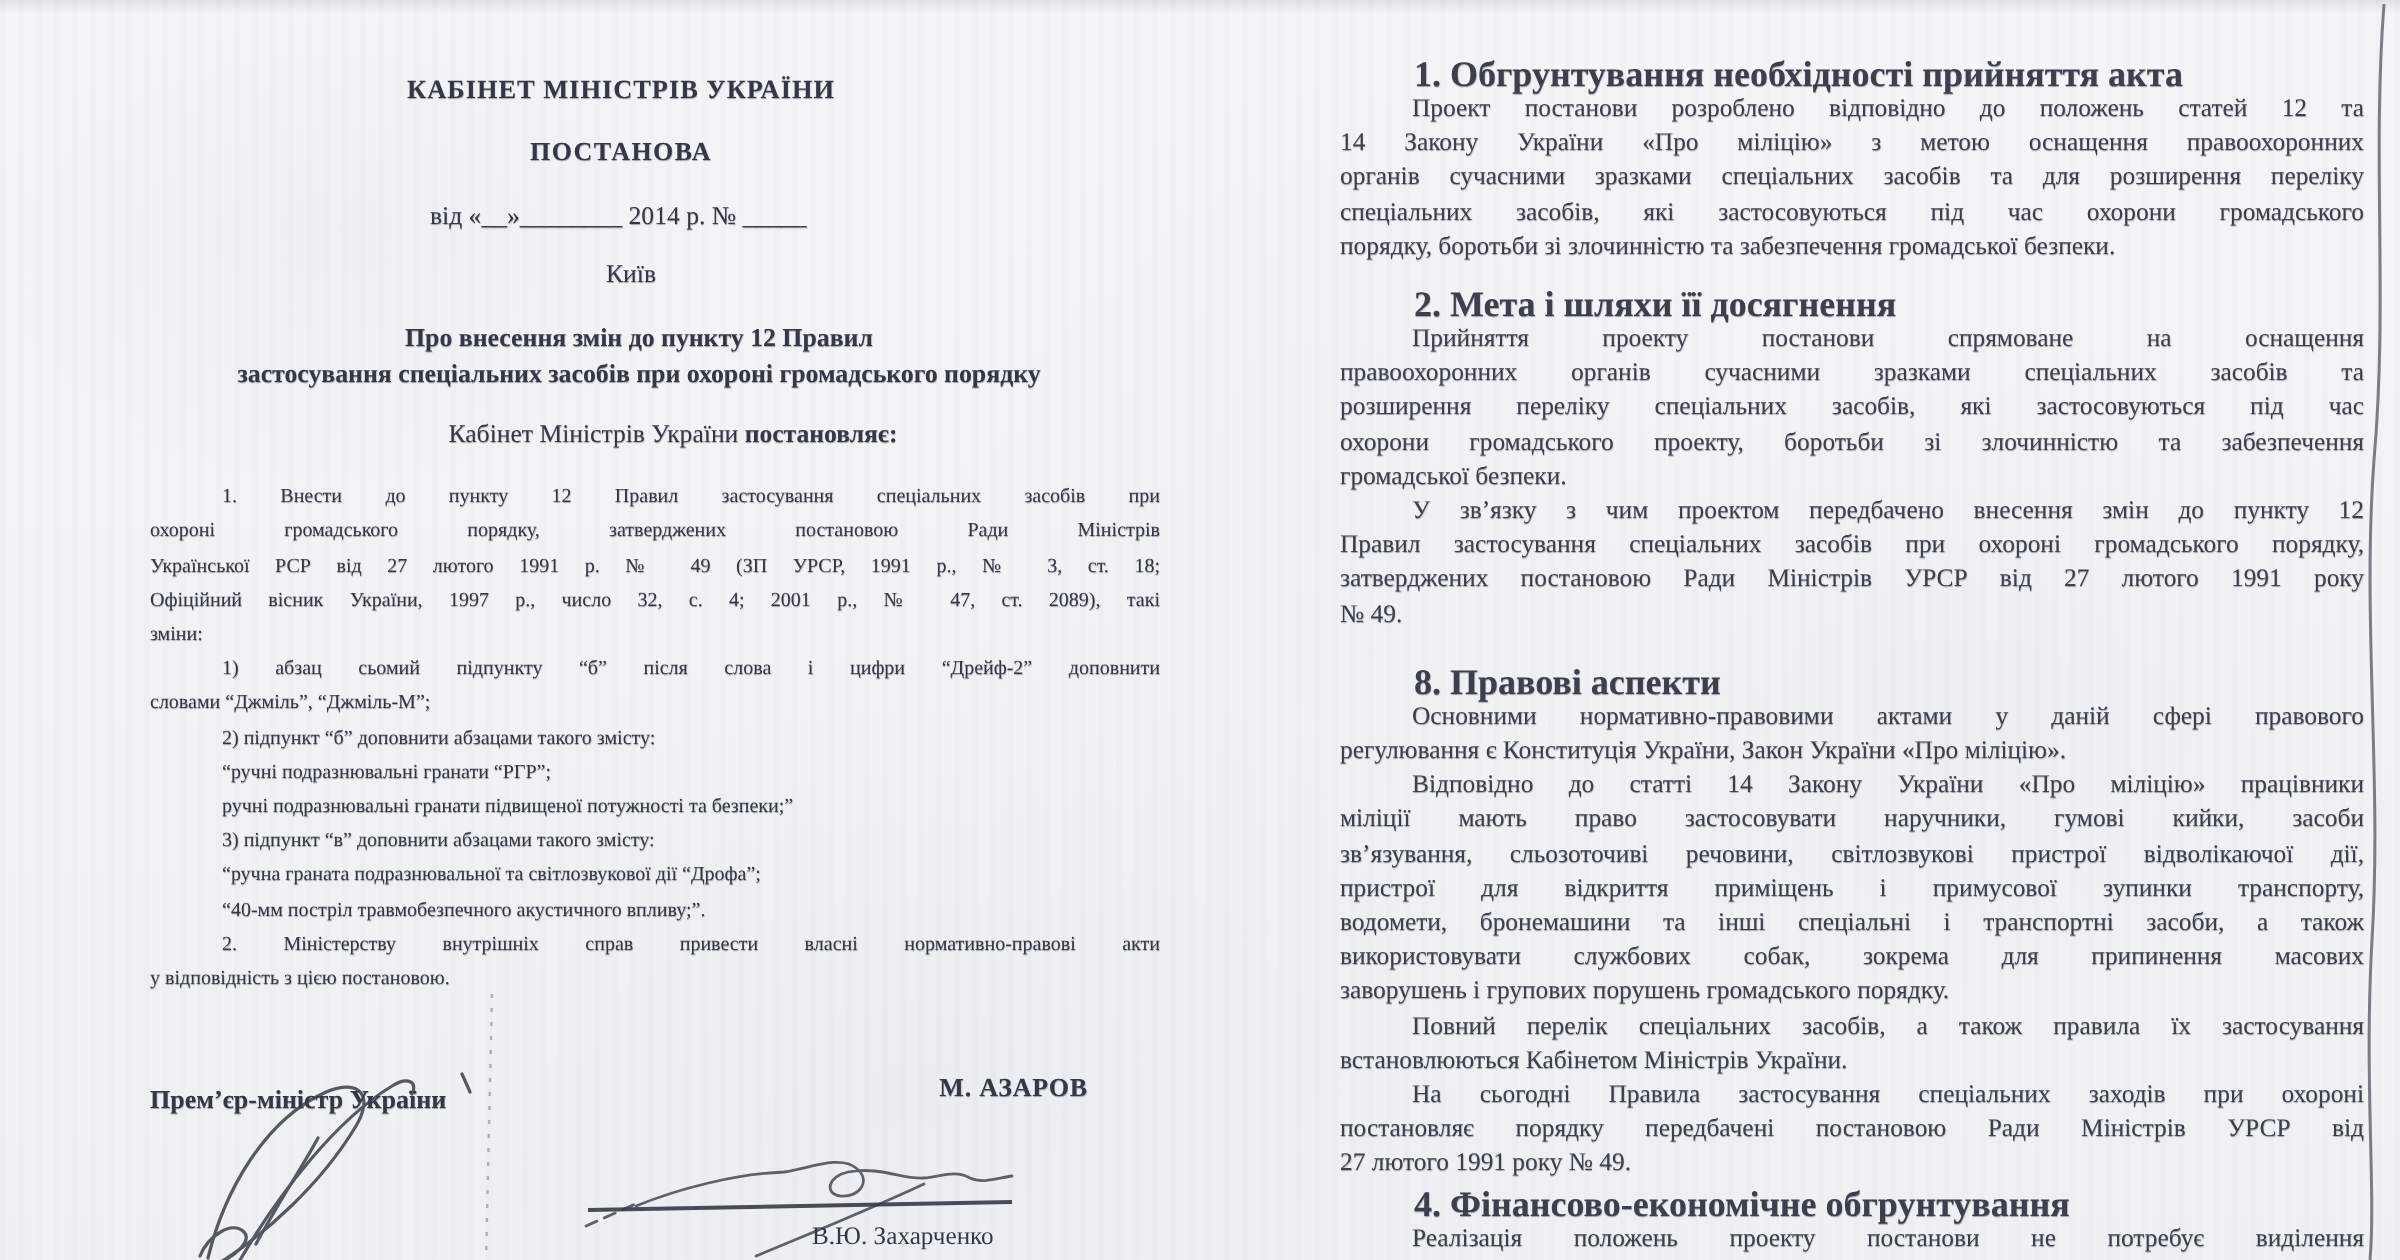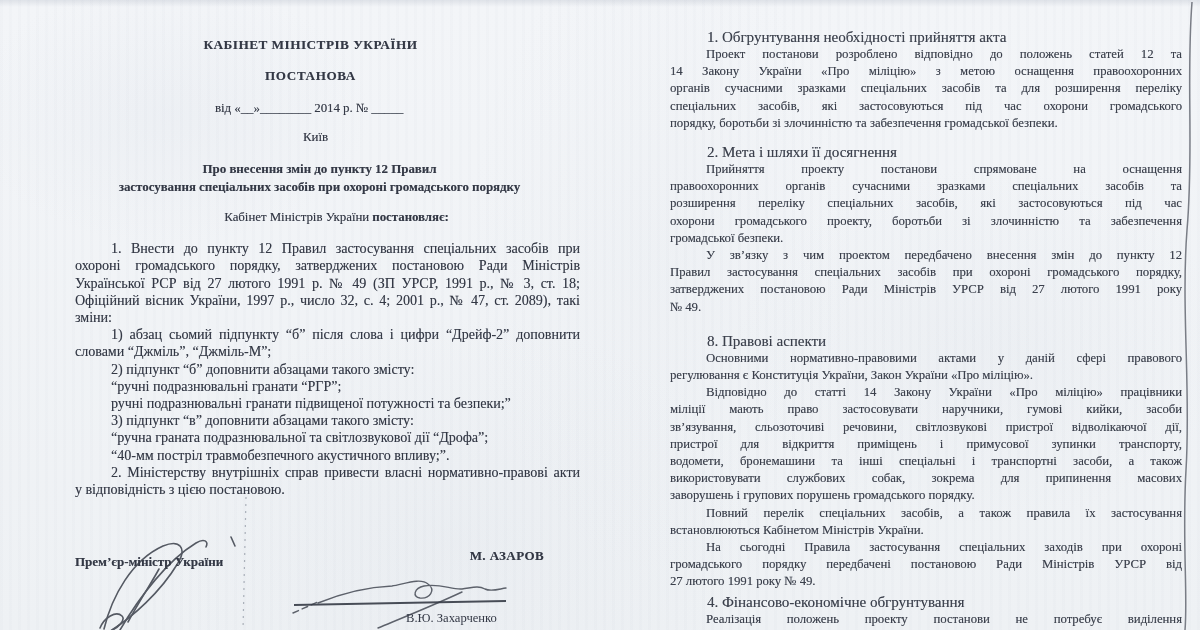--- a/index.html
+++ b/index.html
@@ -21,28 +21,28 @@
   .page-left{left:75px;width:505px;}
   .page-right{left:670px;width:512px;color:#3b404c;}
   .page *{text-shadow:0.2px 0.3px 0.5px rgba(45,50,65,.42);}
   .org{margin-top:37px;text-align:center;font-weight:700;font-size:13.2px;letter-spacing:.5px;padding-right:34px;}
   .doctype{margin-top:15px;text-align:center;font-weight:700;font-size:13px;letter-spacing:.7px;padding-right:34px;}
   .dateline{margin-top:17px;margin-left:140px;font-size:12.8px;}
   .city{margin-top:14px;text-align:center;font-size:12.8px;padding-right:24px;}
   .title{margin-top:16px;text-align:center;font-weight:700;font-size:12.9px;line-height:17.6px;padding-right:16px;}
   .enact{margin-top:14px;text-indent:18px;font-size:12.8px;text-align:center;}
   .enact b{font-weight:700;}
-  .body{margin-top:15px;font-size:14px;}
+  .body{margin-top:15px;font-size:10px;}
   .tl{line-height:17.2px;}
   .jl{text-align:justify;text-align-last:justify;}
   .in{text-indent:36px;}
-  .footer{position:absolute;top:548px;left:0;width:505px;display:flex;justify-content:space-between;align-items:flex-start;}
+  .footer{position:absolute;top:536px;left:0;width:505px;display:flex;justify-content:space-between;align-items:flex-start;}
   .signer{font-weight:700;font-size:13px;margin-top:6px;}
   .signee{font-weight:700;font-size:13px;padding-right:36px;letter-spacing:.4px;}
-  .sec .sh{font-weight:400;font-size:15px;line-height:17px;text-indent:37px;}
+  .sec .sh{font-weight:700;font-size:18px;line-height:17px;text-indent:37px;}
   .sec .lines{font-size:12.7px;}
   .s1{margin-top:29px;}
   .s2{margin-top:12px;}
   .s3{margin-top:17px;}
   .s4{margin-top:3px;}
   .cosign-name{position:absolute;left:406px;top:611px;width:120px;font-size:12.6px;color:#333845;}
   .overlay{position:absolute;inset:0;pointer-events:none;}
 </style>
 </head>
 <body>
@@ -116,21 +116,21 @@
           <div class="tl jl in">Відповідно до статті 14 Закону України «Про міліцію» працівники</div>
           <div class="tl jl">міліції мають право застосовувати наручники, гумові кийки, засоби</div>
           <div class="tl jl">зв’язування, сльозоточиві речовини, світлозвукові пристрої відволікаючої дії,</div>
           <div class="tl jl">пристрої для відкриття приміщень і примусової зупинки транспорту,</div>
           <div class="tl jl">водомети, бронемашини та інші спеціальні і транспортні засоби, а також</div>
           <div class="tl jl">використовувати службових собак, зокрема для припинення масових</div>
           <div class="tl">заворушень і групових порушень громадського порядку.</div>
           <div class="tl jl in">Повний перелік спеціальних засобів, а також правила їх застосування</div>
           <div class="tl">встановлюються Кабінетом Міністрів України.</div>
           <div class="tl jl in">На сьогодні Правила застосування спеціальних заходів при охороні</div>
-          <div class="tl jl">громадського порядку передбачені постановою Ради Міністрів УРСР від</div>
+          <div class="tl jl">постановляє порядку передбачені постановою Ради Міністрів УРСР від</div>
           <div class="tl">27 лютого 1991 року № 49.</div>
         </div>
     </div>
     <div class="sec s4">
       <div class="sh">4. Фінансово-економічне обгрунтування</div>
       <div class="lines">
           <div class="tl jl in">Реалізація положень проекту постанови не потребує виділення</div>
           <div class="tl">коштів з Державного бюджету України.</div>
         </div>
     </div>

